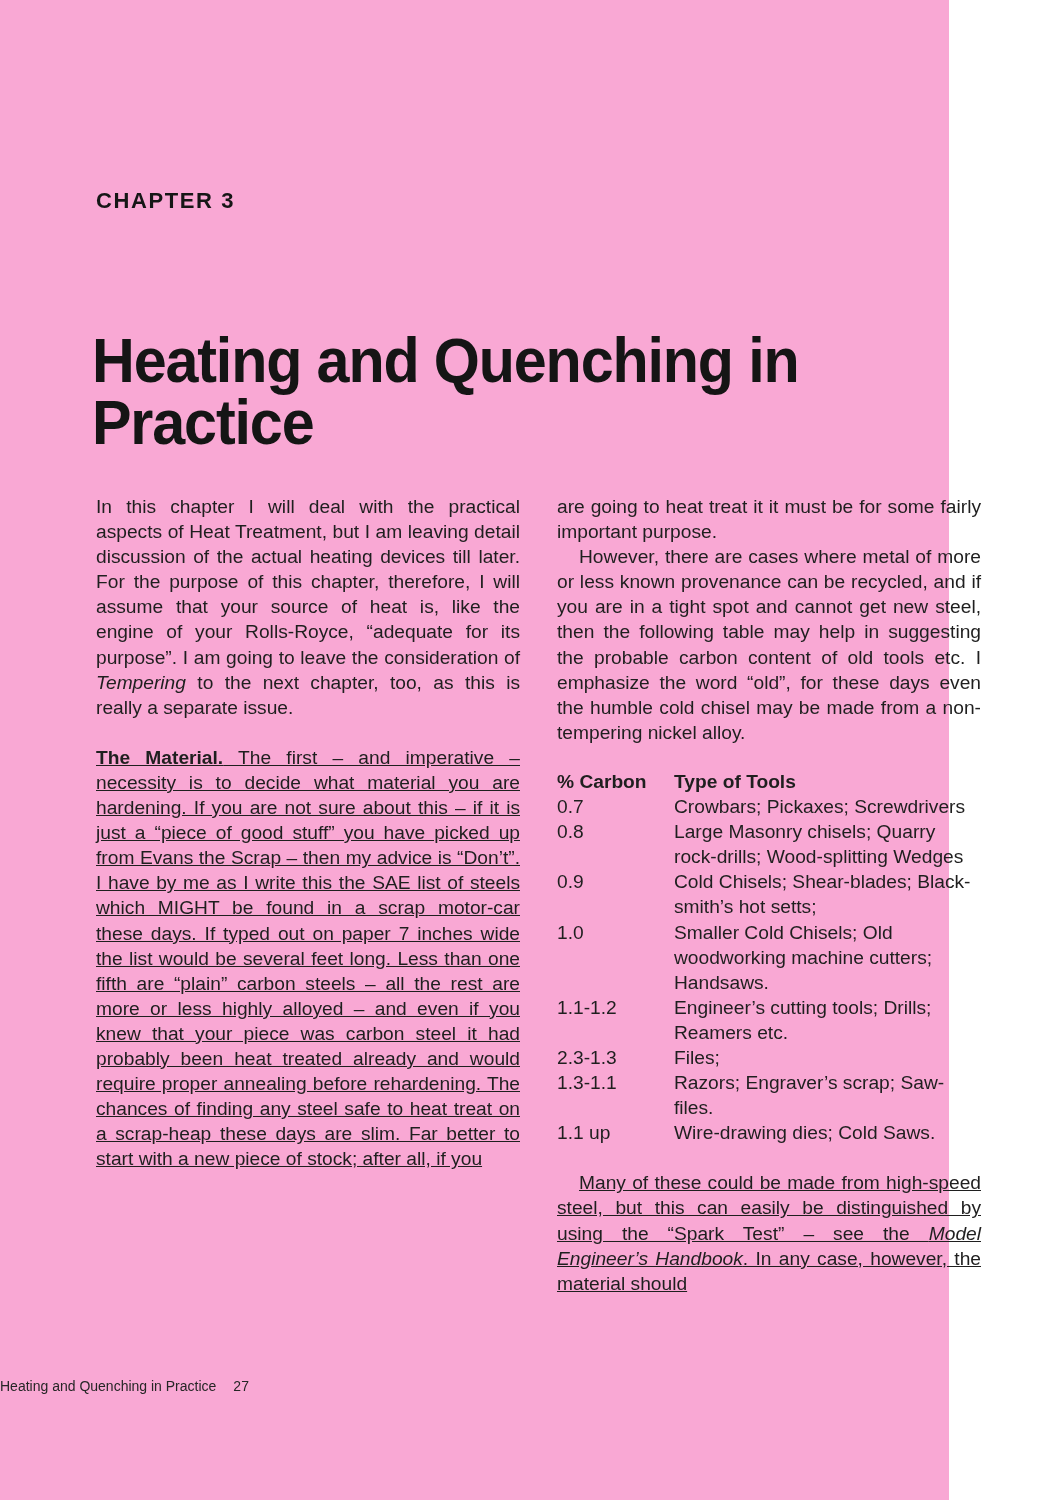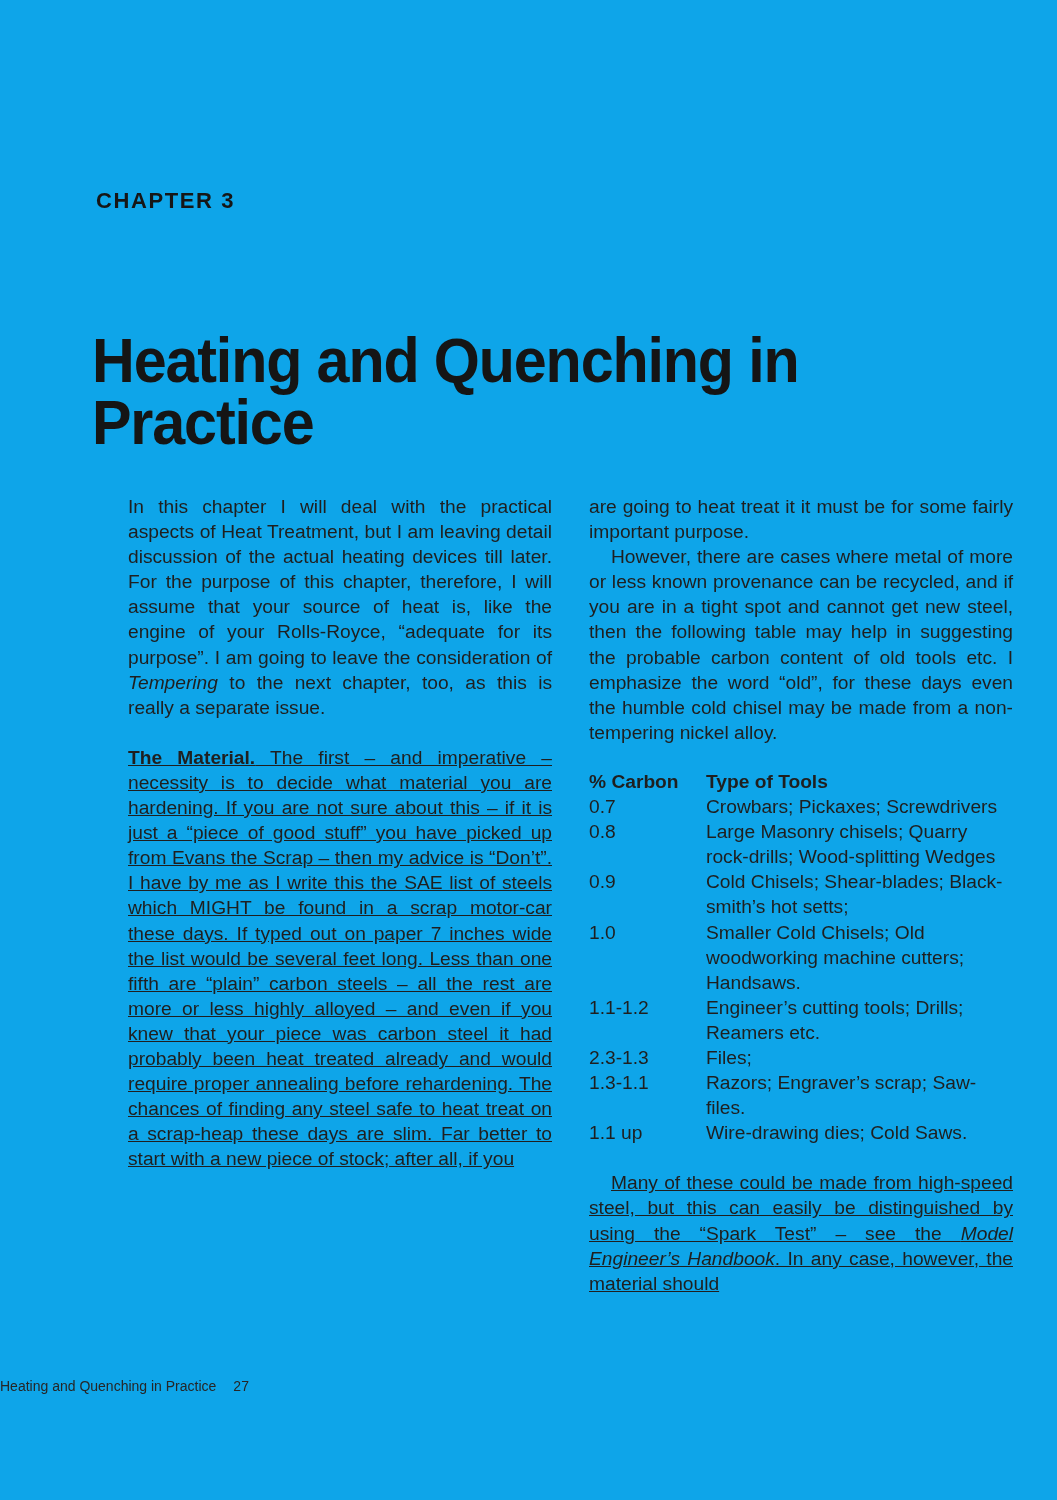--- a/index.html
+++ b/index.html
@@ -12,23 +12,23 @@
     height: 1500px;
     font-family: "Liberation Sans", sans-serif;
     color: #1c1c1c;
     position: relative;
     overflow: hidden;
   }
 
   .page {
     position: absolute;
     left: 0; top: 0;
-    width: 1057px;
+    width: 949px;
     height: 1500px;
-    background: #0ea5e9;
+    background: #f9a8d4;
   }
 
   
   .chapter-label {
     position: absolute;
     left: 96px;
     top: 190px;
     font-size: 22px;
     font-weight: bold;
     letter-spacing: 1.6px;
@@ -51,21 +51,20 @@
     transform-origin: left top;
   }
 
   
   .columns {
     position: absolute;
     left: 96px;
     top: 494px;
     width: 865px;
     height: 800px;
-    margin-left: 32px;
   }
   .col {
     position: absolute;
     top: 0;
     width: 424px;
   }
   .col-left  { left: 0px; }
   .col-right { left: 461px; }
 
   p.body {

